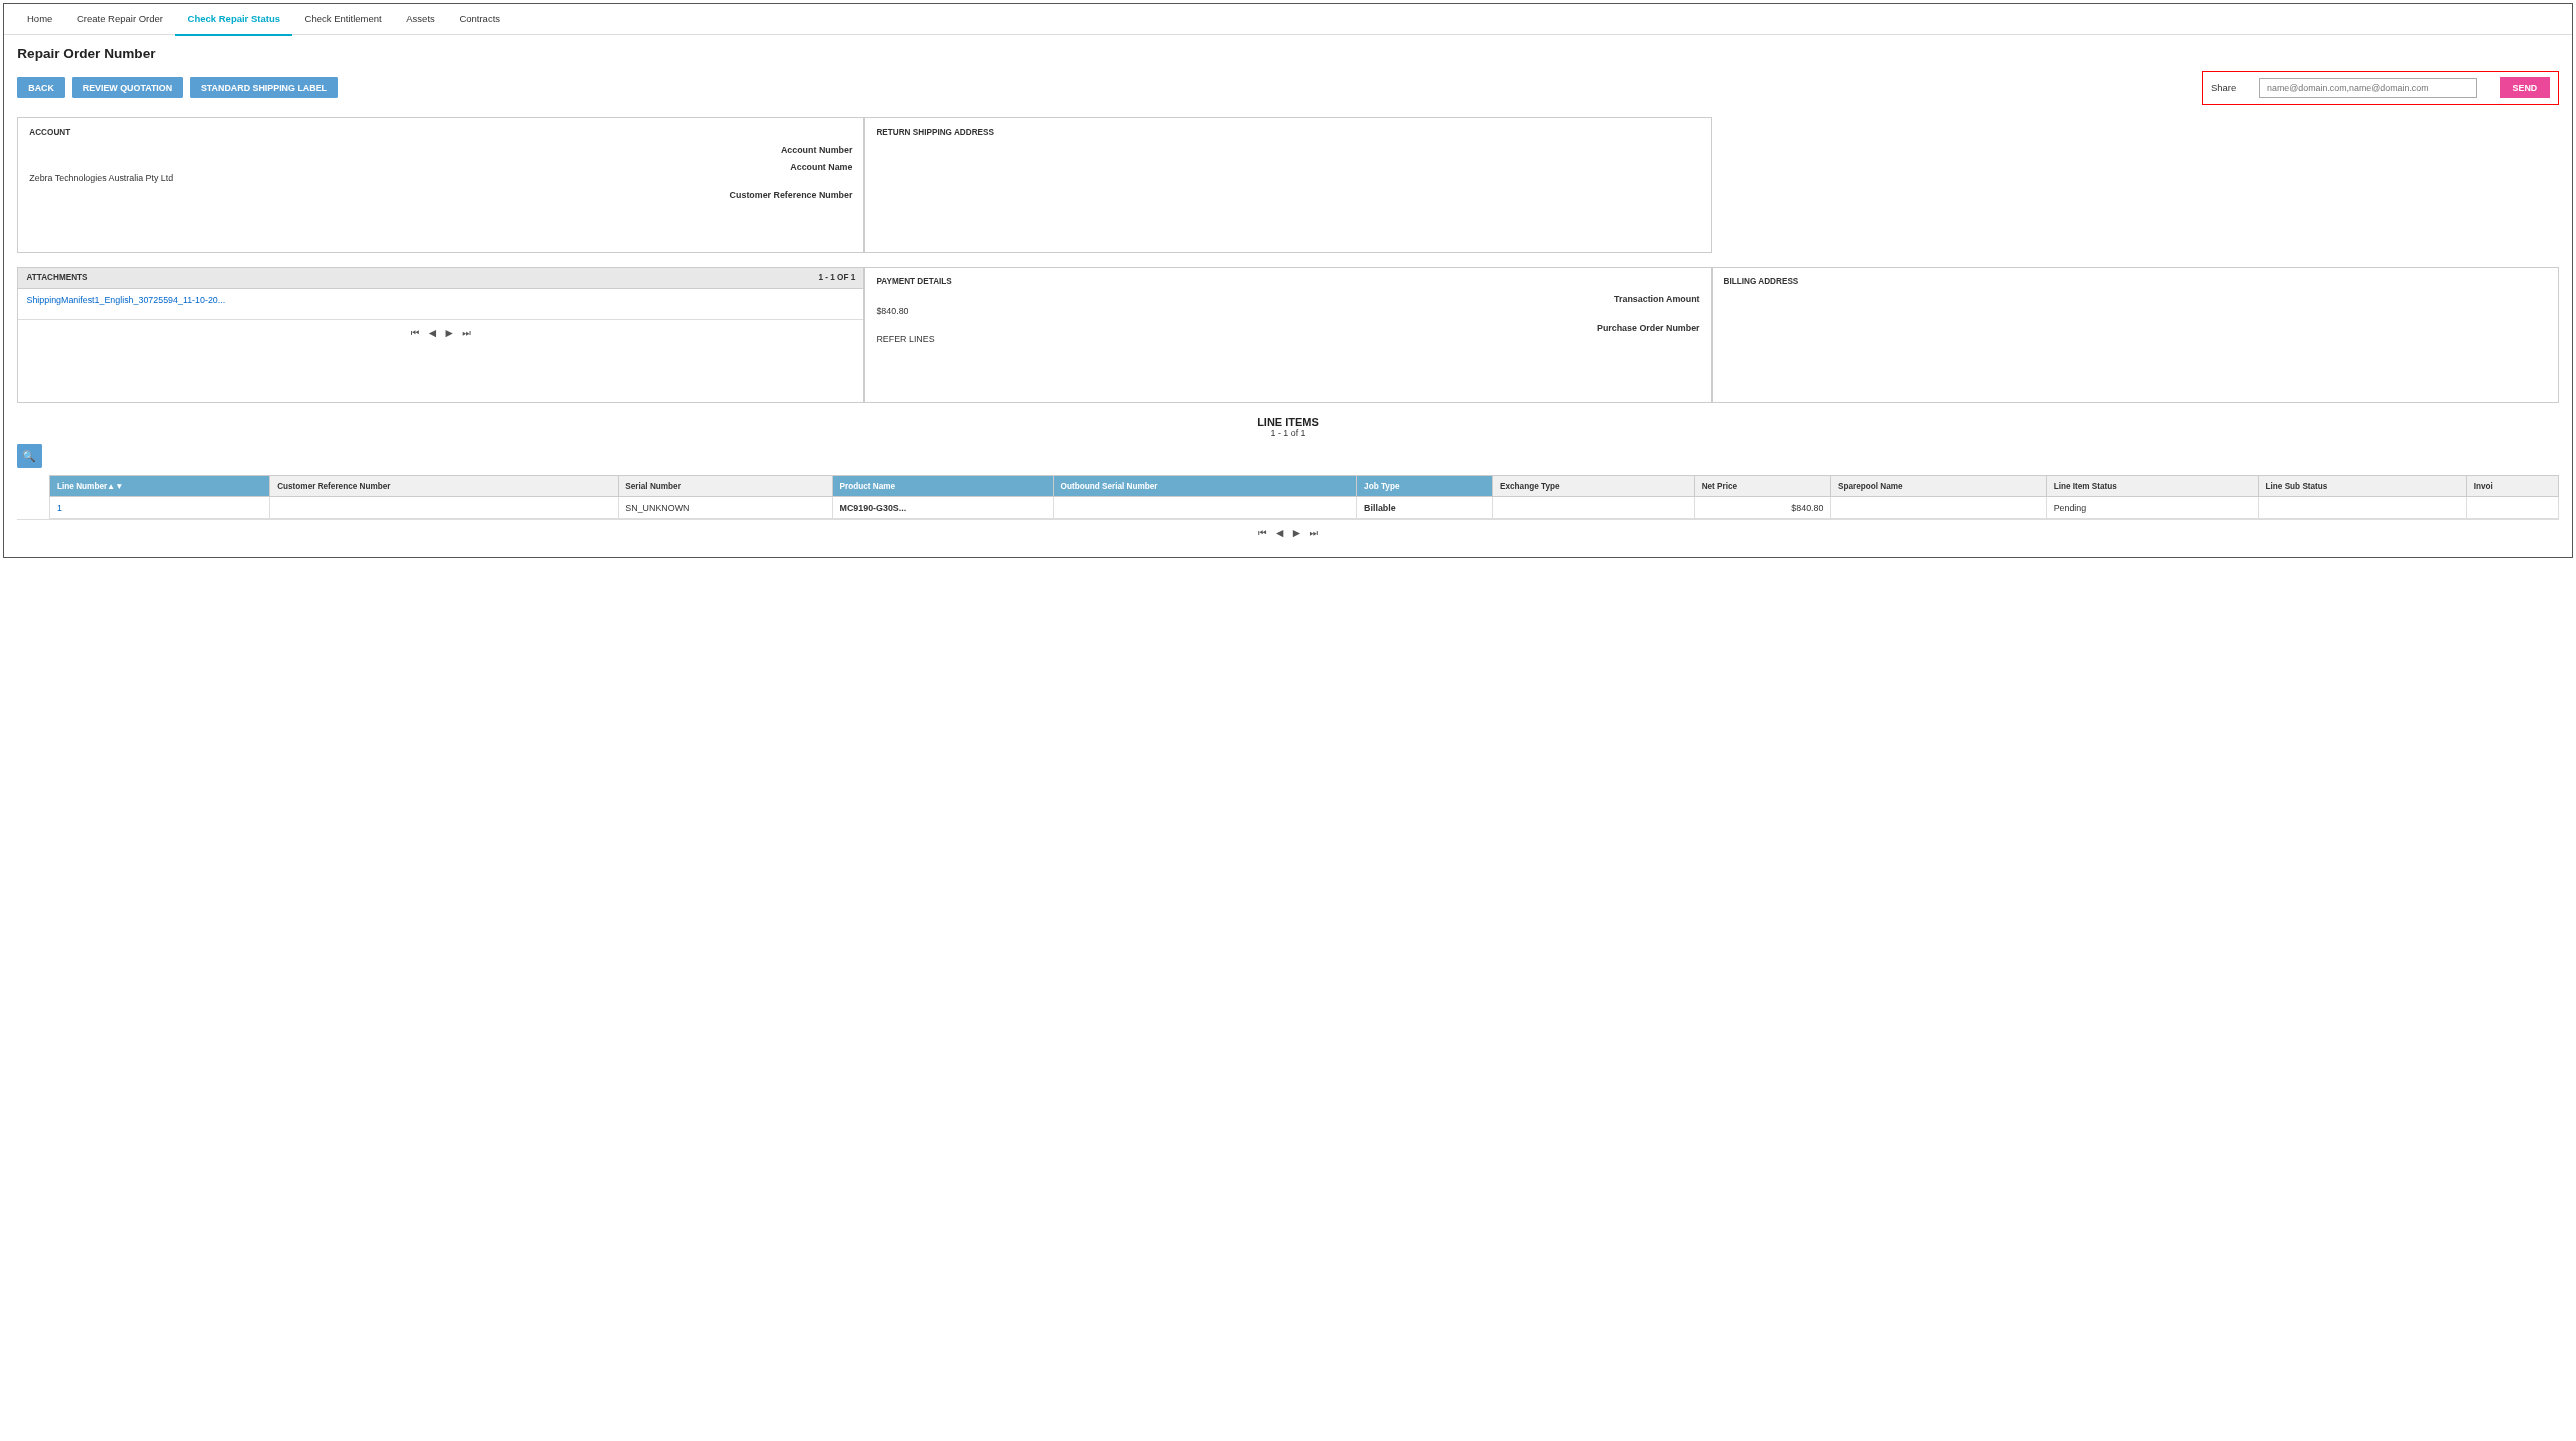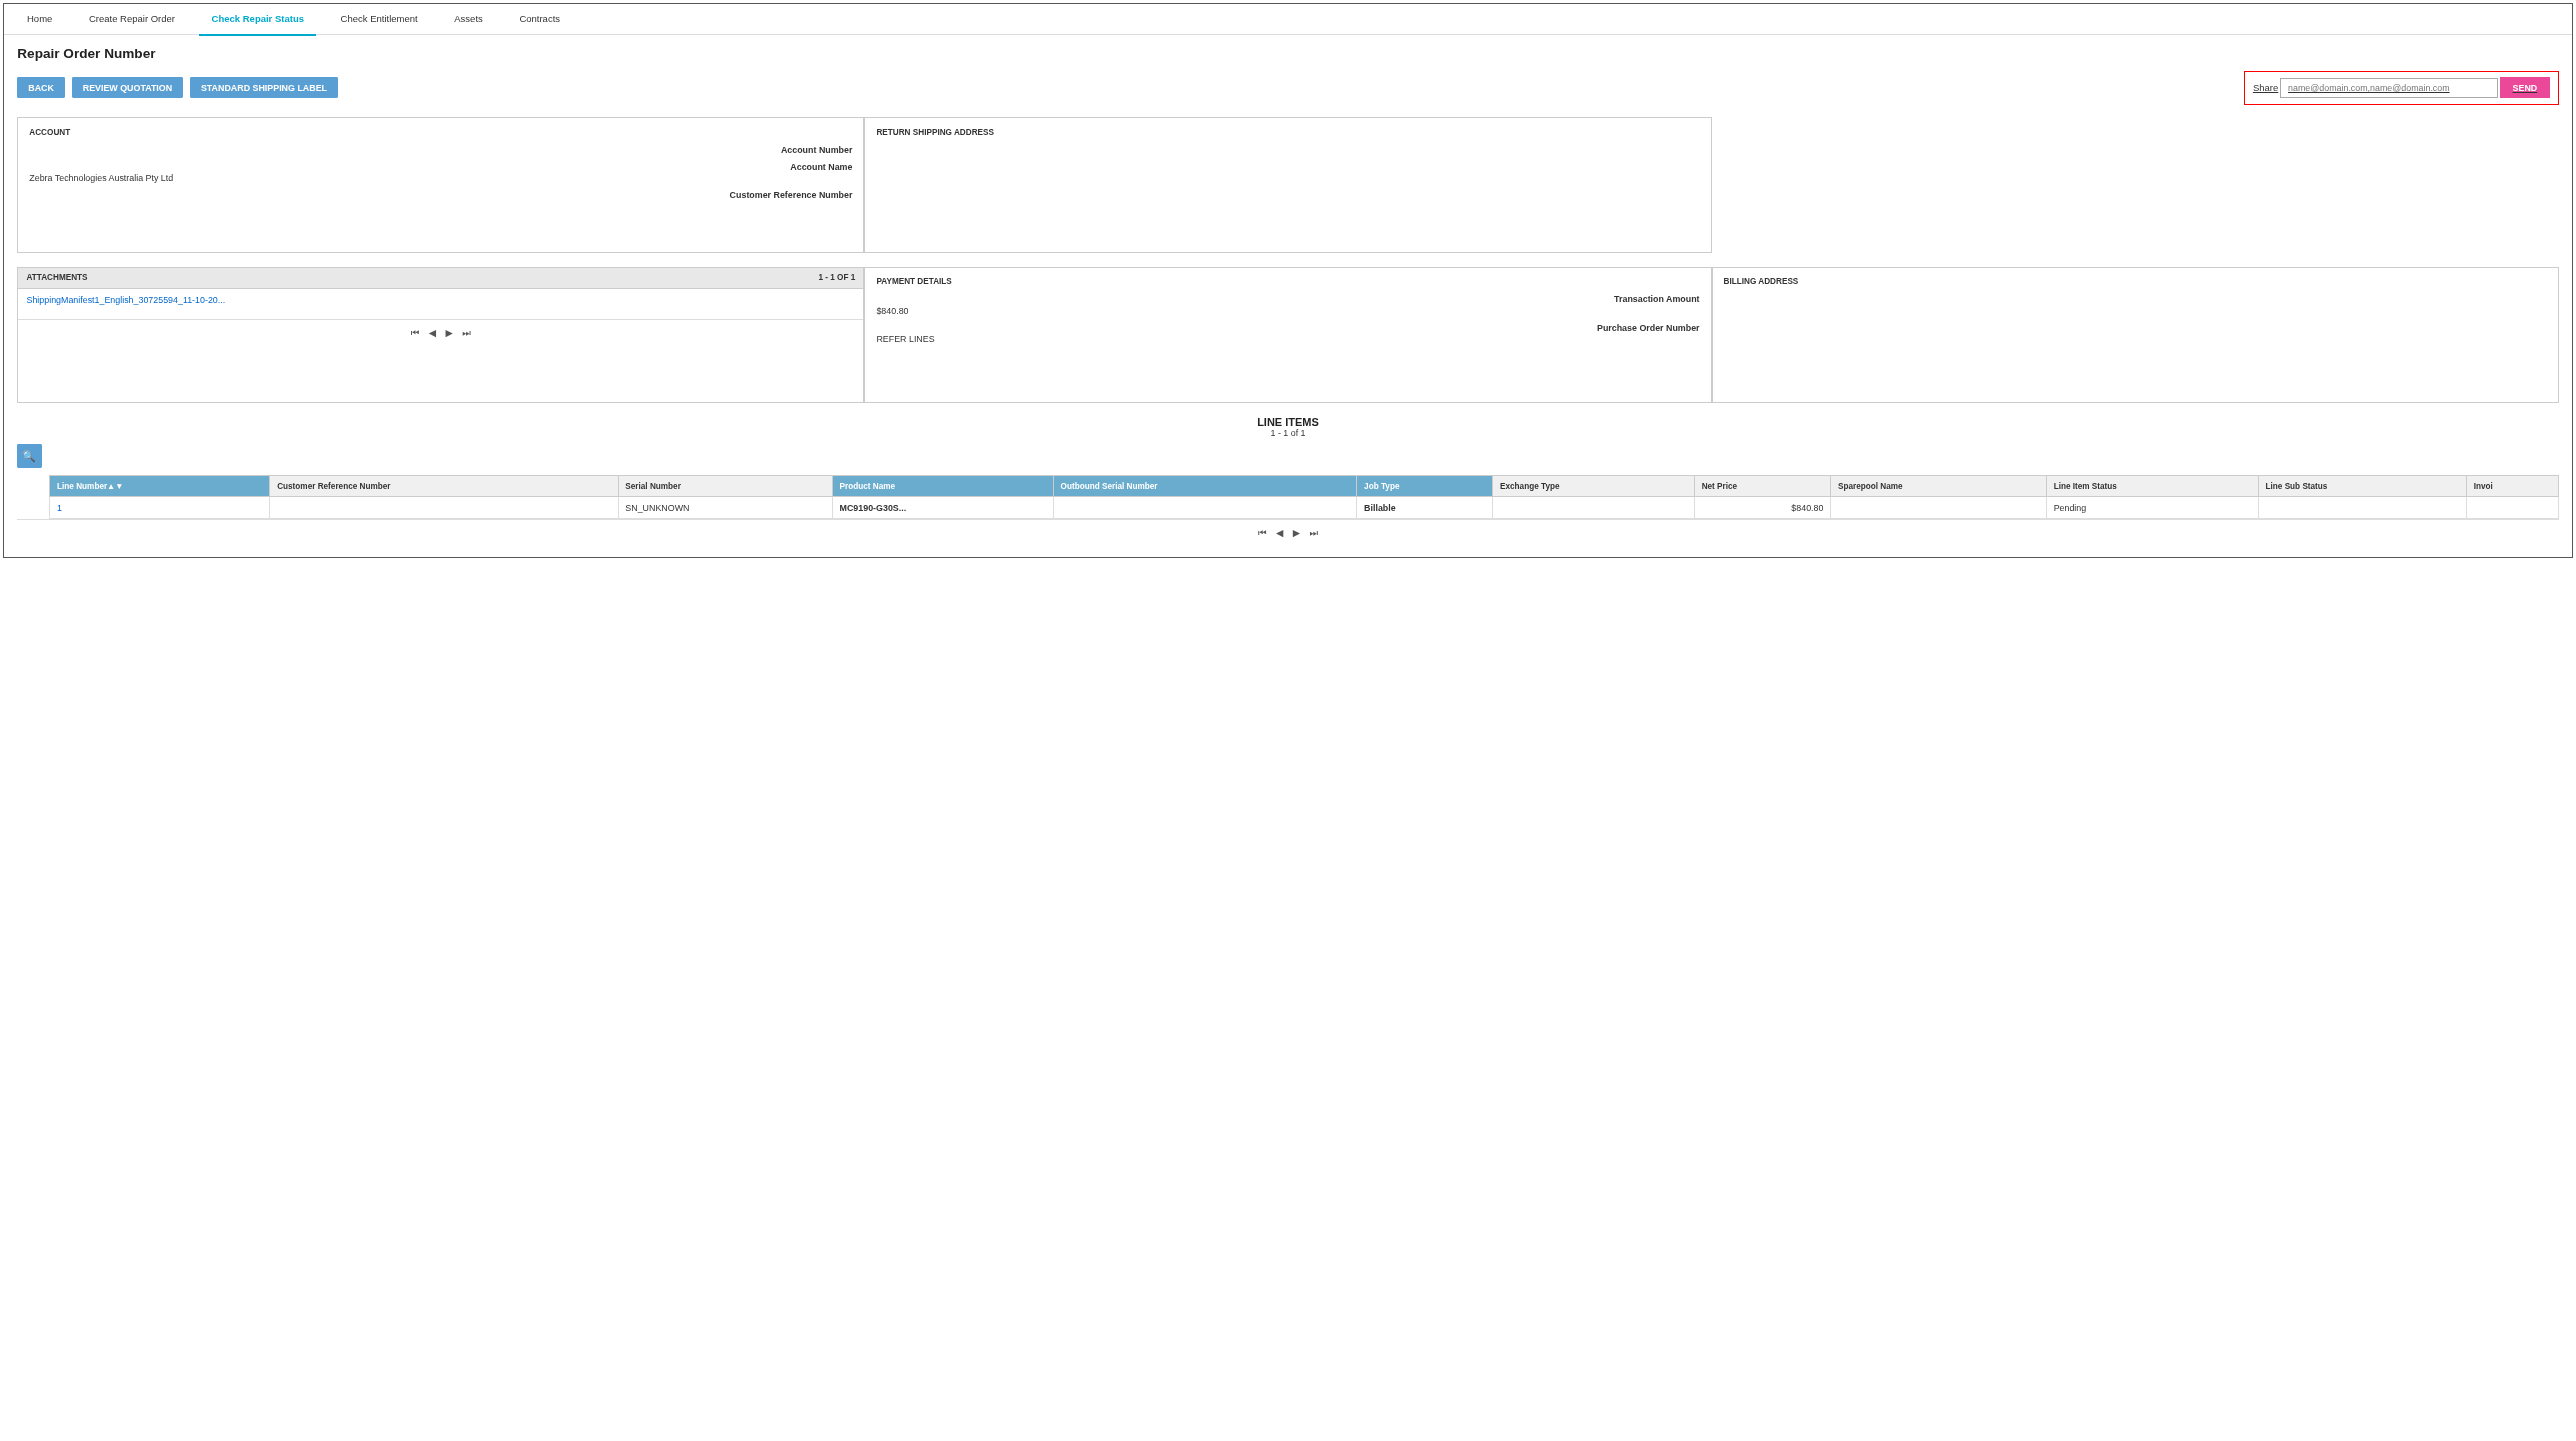--- a/index.html
+++ b/index.html
@@ -5,21 +5,20 @@
     * { box-sizing: border-box; margin: 0; padding: 0; }
     body { font-family: Arial, sans-serif; font-size: 8.9px; background: #fff; color: #333; }
 
     
     .nav-bar {
       display: flex;
       align-items: flex-end;
       border-bottom: 1.4px solid #ddd;
       padding: 0 11px;
       background: #fff;
-      gap: 12px;
     }
     .nav-item {
       padding: 9.5px 12.3px;
       cursor: pointer;
       font-size: 9.5px;
       color: #333;
       border-bottom: 2px solid transparent;
       margin-bottom: -1.4px;
     }
     .nav-item.active { color: #00aacc; border-bottom: 2px solid #00aacc; font-weight: bold; }
@@ -48,24 +47,23 @@
       cursor: pointer;
       border-radius: 1.4px;
     }
 
     
     .share-box {
       display: flex;
       align-items: center;
       border: 1.4px solid red;
       padding: 5.5px 8.2px;
-      gap: 2px;
+      gap: 23px;
       margin-left: auto;
       background: #fff;
-      text-decoration: underline;
     }
     .share-label { font-size: 9.5px; font-weight: normal; white-space: nowrap; }
     .share-input {
       border: 0.7px solid #aaa;
       padding: 4.1px 6.8px;
       font-size: 8.9px;
       width: 218px;
       outline: none;
     }
     .btn-send {

